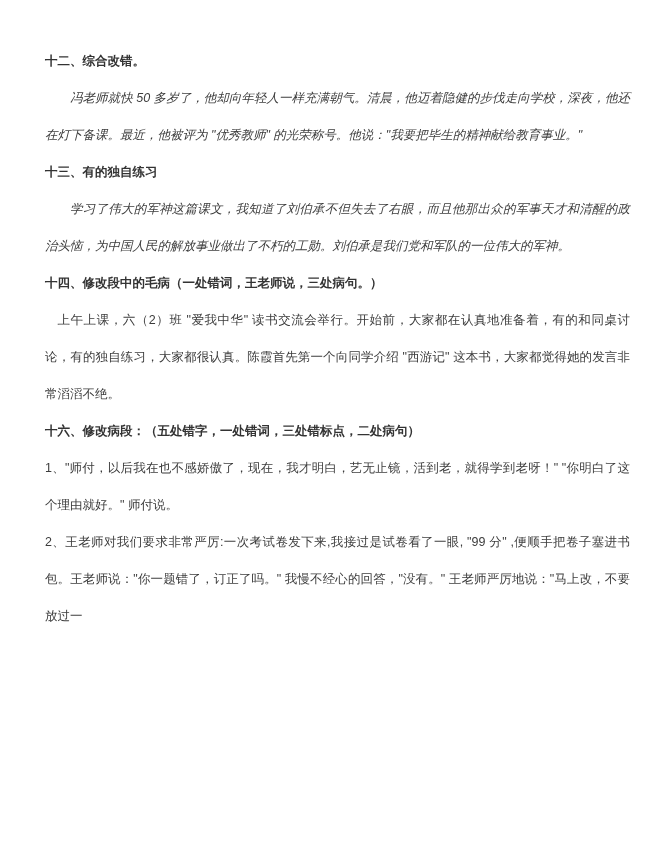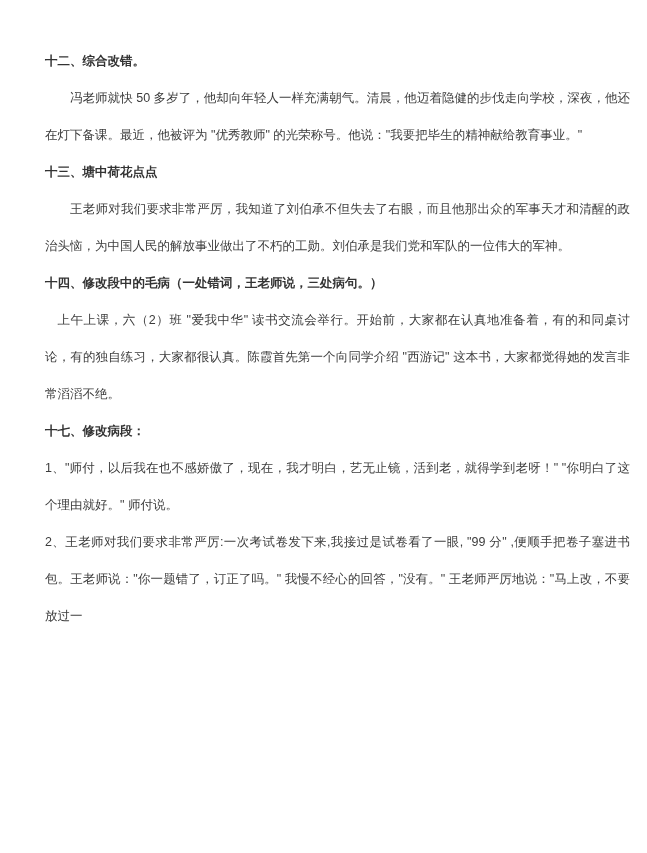--- a/index.html
+++ b/index.html
@@ -26,47 +26,47 @@
   .heading {
     margin: 0;
     font-size: 12.5px;
     font-weight: bold;
     color: #333333;
     text-align: left;
   }
   .para {
     margin: 0;
   }
-  .indent2 { text-indent: 2em; }
+  .indent2 { text-indent: 2em; font-style: italic; }
   .indent1 { text-indent: 1em; }
   .indent0 { text-indent: 0; }
 </style>
 </head>
 <body>
 
 <div class="doc">
 
   <section>
     <h2 class="heading">十二、综合改错。</h2>
     <p class="para indent2">冯老师就快 50 多岁了，他却向年轻人一样充满朝气。清晨，他迈着隐健的步伐走向学校，深夜，他还在灯下备课。最近，他被评为 "优秀教师" 的光荣称号。他说："我要把毕生的精神献给教育事业。"</p>
   </section>
 
   <section>
-    <h2 class="heading">十三、塘中荷花点点</h2>
-    <p class="para indent2">王老师对我们要求非常严厉，我知道了刘伯承不但失去了右眼，而且他那出众的军事天才和清醒的政治头恼，为中国人民的解放事业做出了不朽的工勋。刘伯承是我们党和军队的一位伟大的军神。</p>
+    <h2 class="heading">十三、有的独自练习</h2>
+    <p class="para indent2">学习了伟大的军神这篇课文，我知道了刘伯承不但失去了右眼，而且他那出众的军事天才和清醒的政治头恼，为中国人民的解放事业做出了不朽的工勋。刘伯承是我们党和军队的一位伟大的军神。</p>
   </section>
 
   <section>
     <h2 class="heading">十四、修改段中的毛病（一处错词，王老师说，三处病句。）</h2>
     <p class="para indent1">上午上课，六（2）班 "爱我中华" 读书交流会举行。开始前，大家都在认真地准备着，有的和同桌讨论，有的独自练习，大家都很认真。陈霞首先第一个向同学介绍 "西游记" 这本书，大家都觉得她的发言非常滔滔不绝。</p>
   </section>
 
 
   <section>
+    <h2 class="heading">十六、修改病段：（五处错字，一处错词，三处错标点，二处病句）</h2>
   </section>
 
   <section>
-    <h2 class="heading">十七、修改病段：</h2>
     <p class="para indent0">1、"师付，以后我在也不感娇傲了，现在，我才明白，艺无止镜，活到老，就得学到老呀！" "你明白了这个理由就好。" 师付说。</p>
     <p class="para indent0">2、王老师对我们要求非常严厉:一次考试卷发下来,我接过是试卷看了一眼, "99 分" ,便顺手把卷子塞进书包。王老师说："你一题错了，订正了吗。" 我慢不经心的回答，"没有。" 王老师严厉地说："马上改，不要放过一</p>
   </section>
 
 </div>
 
 </body></html>

